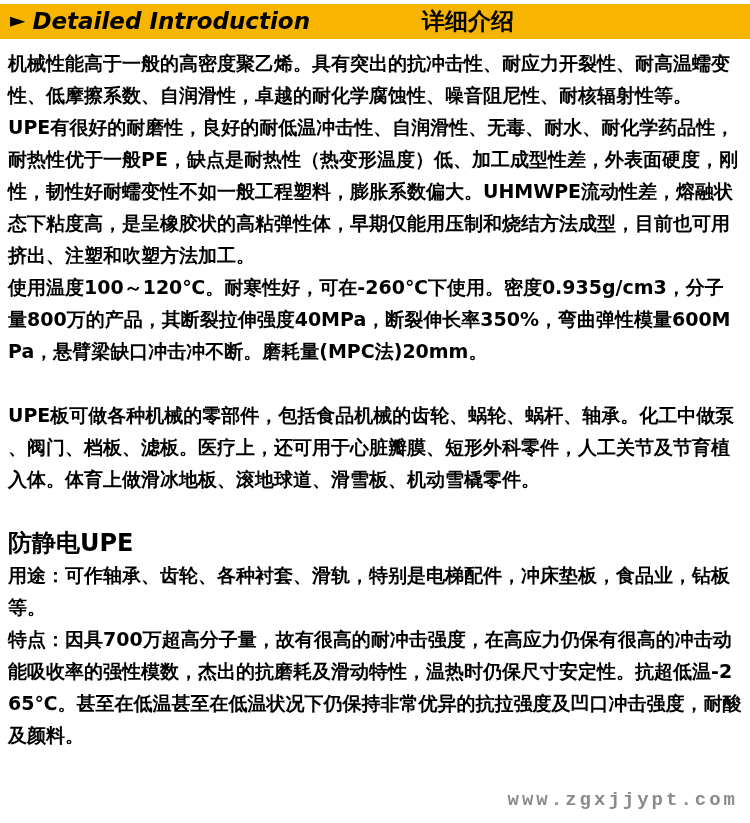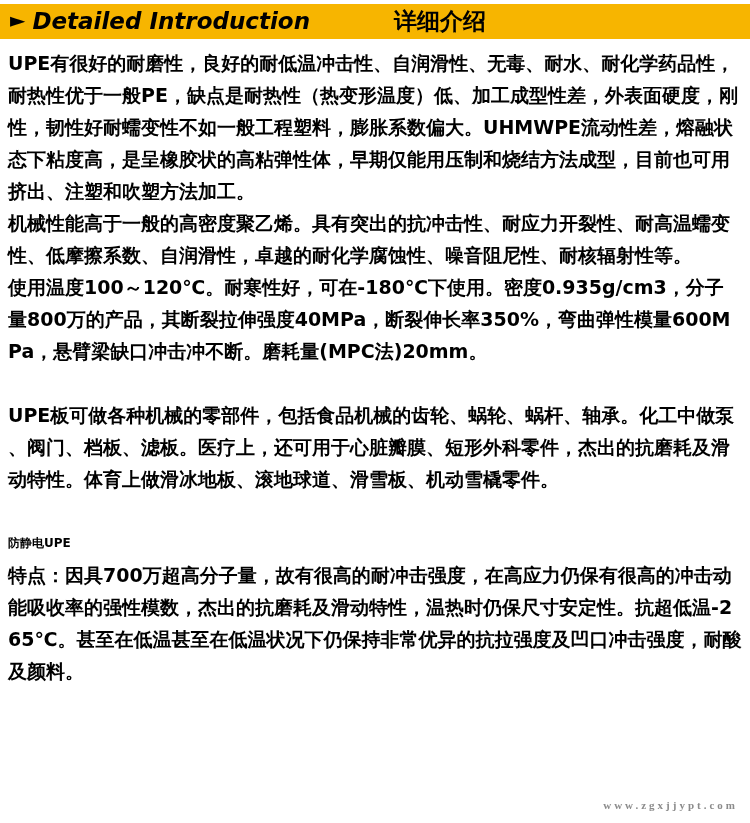--- a/index.html
+++ b/index.html
@@ -31,71 +31,72 @@
     font-size: 20px;
     margin-right: 7px;
     transform: translateY(-1px);
   }
   .title-bar .title-en {
     letter-spacing: 0px;
     white-space: nowrap;
     font-style: italic;
   }
   .title-bar .title-zh {
-    margin-left: 84px;
+    margin-left: 112px;
     white-space: nowrap;
   }
   .article {
     padding: 8px 8px 0 8px;
     font-size: 19px;
     line-height: 32px;
     font-weight: 700;
     word-break: break-all;
     line-break: anywhere;
     text-align: left;
   }
   .article p {
     margin: 0;
   }
   .gap-above {
     margin-top: 32px !important;
   }
   .esd-heading {
-    font-size: 12px;
+    font-size: 24px;
   }
   .watermark {
     position: absolute;
     right: 12px;
     bottom: 12px;
     color: #8b8b8b;
-    font-family: Liberation Serif, serif;
-    font-size: 11px;
+    font-family: Liberation Mono, monospace;
+    font-size: 19px;
     font-weight: 700;
     letter-spacing: 3px;
     white-space: nowrap;
   }
 </style>
 </head>
 <body>
 
 <div class="page">
 
   <header class="title-bar">
     <span class="arrow">►</span>
     <span class="title-en">Detailed Introduction</span>
     <span class="title-zh">详细介绍</span>
   </header>
 
   <main class="article">
+    <p>机械性能高于一般的高密度聚乙烯。具有突出的抗冲击性、耐应力开裂性、耐高温蠕变性、低摩擦系数、自润滑性，卓越的耐化学腐蚀性、噪音阻尼性、耐核辐射性等。</p>
     <p>UPE有很好的耐磨性，良好的耐低温冲击性、自润滑性、无毒、耐水、耐化学药品性，耐热性优于一般PE，缺点是耐热性（热变形温度）低、加工成型性差，外表面硬度，刚性，韧性好耐蠕变性不如一般工程塑料，膨胀系数偏大。UHMWPE流动性差，熔融状态下粘度高，是呈橡胶状的高粘弹性体，早期仅能用压制和烧结方法成型，目前也可用挤出、注塑和吹塑方法加工。</p>
-    <p>机械性能高于一般的高密度聚乙烯。具有突出的抗冲击性、耐应力开裂性、耐高温蠕变性、低摩擦系数、自润滑性，卓越的耐化学腐蚀性、噪音阻尼性、耐核辐射性等。</p>
-    <p>使用温度100～120℃。耐寒性好，可在-180℃下使用。密度0.935g/cm3，分子量800万的产品，其断裂拉伸强度40MPa，断裂伸长率350%，弯曲弹性模量600MPa，悬臂梁缺口冲击冲不断。磨耗量(MPC法)20mm。</p>
+    <p>使用温度100～120℃。耐寒性好，可在-260℃下使用。密度0.935g/cm3，分子量800万的产品，其断裂拉伸强度40MPa，断裂伸长率350%，弯曲弹性模量600MPa，悬臂梁缺口冲击冲不断。磨耗量(MPC法)20mm。</p>
 
-    <p class="gap-above">UPE板可做各种机械的零部件，包括食品机械的齿轮、蜗轮、蜗杆、轴承。化工中做泵、阀门、档板、滤板。医疗上，还可用于心脏瓣膜、短形外科零件，杰出的抗磨耗及滑动特性。体育上做滑冰地板、滚地球道、滑雪板、机动雪橇零件。</p>
+    <p class="gap-above">UPE板可做各种机械的零部件，包括食品机械的齿轮、蜗轮、蜗杆、轴承。化工中做泵、阀门、档板、滤板。医疗上，还可用于心脏瓣膜、短形外科零件，人工关节及节育植入体。体育上做滑冰地板、滚地球道、滑雪板、机动雪橇零件。</p>
 
     <p class="gap-above esd-heading">防静电UPE</p>
+    <p>用途：可作轴承、齿轮、各种衬套、滑轨，特别是电梯配件，冲床垫板，食品业，钻板等。</p>
     <p>特点：因具700万超高分子量，故有很高的耐冲击强度，在高应力仍保有很高的冲击动能吸收率的强性模数，杰出的抗磨耗及滑动特性，温热时仍保尺寸安定性。抗超低温-265℃。甚至在低温甚至在低温状况下仍保持非常优异的抗拉强度及凹口冲击强度，耐酸及颜料。</p>
 
   </main>
 
   <div class="watermark">www.zgxjjypt.com</div>
 
 </div>
 
 </body></html>

